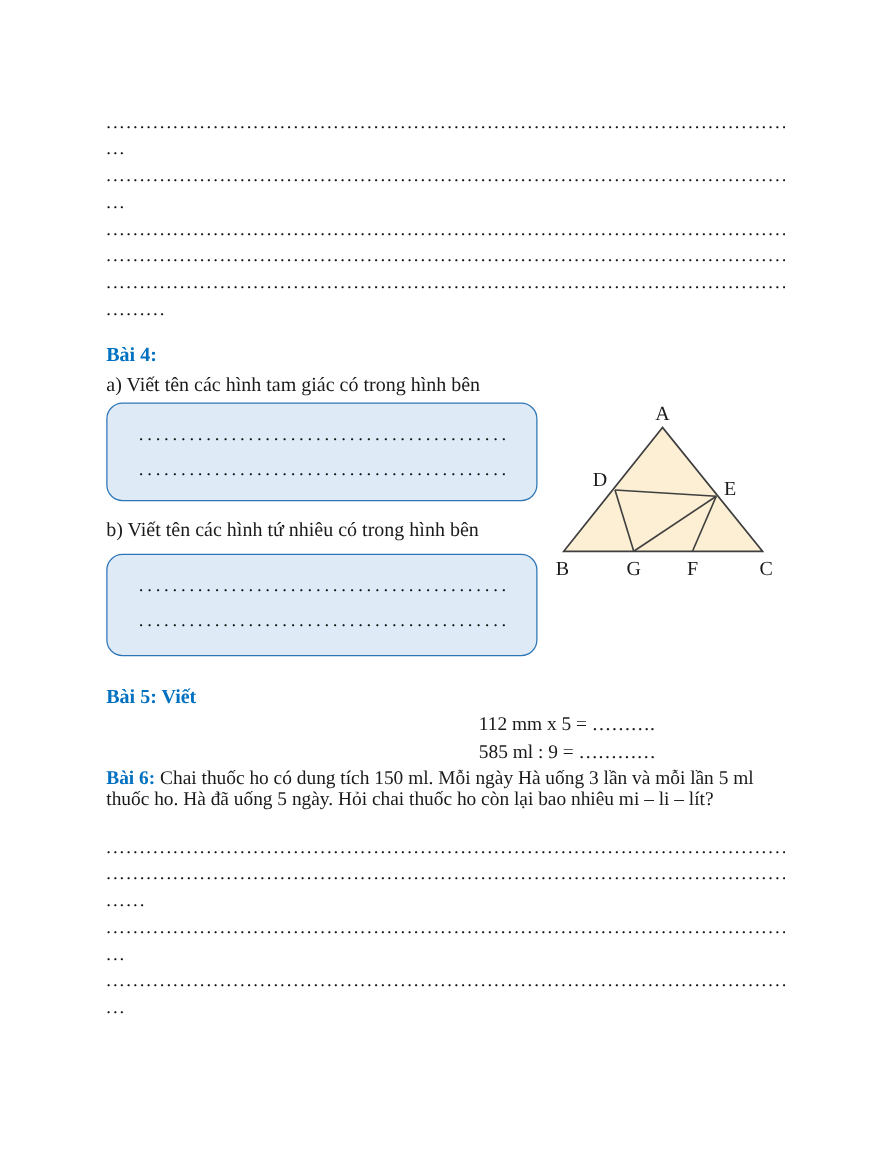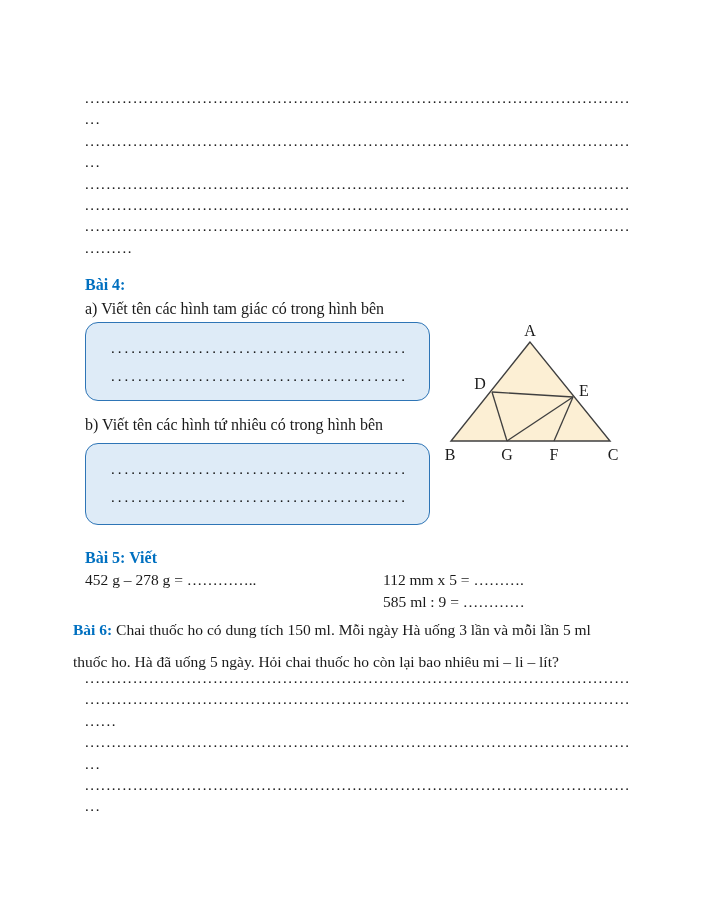--- a/index.html
+++ b/index.html
@@ -25,21 +25,21 @@
     background:#DEEBF7;border:1.5px solid #2E75B6;border-radius:13px;
     padding:11px 0 0 25px;
   }
   .answer-box .dotrow{width:296px;letter-spacing:3px;line-height:28px;height:28px;}
   .figure{position:absolute;left:437px;top:314px;width:192px;height:152px;}
   .figure text{font-family:"Liberation Serif", serif;font-size:16px;fill:#1a1a1a;}
   .eqrow{position:absolute;left:85px;width:543px;font-size:15.5px;height:22px;}
   .eqrow .right-col{position:absolute;left:298px;top:0;white-space:nowrap;text-align:right;}
   .eqrow .left-col{position:absolute;left:0;top:0;white-space:nowrap;}
   .para{
-    position:absolute;left:73px;width:547px;font-size:15.5px;line-height:32px;
+    position:absolute;left:85px;width:547px;font-size:15.5px;line-height:17px;
     color:#1a1a1a;
   }
   .inline-label{font-weight:bold;color:#0070C0;}
 </style>
 </head>
 <body>
 
 <div class="dots-block" style="top:88px">
   <div class="dotrow">........................................................................................................................</div>
   <div class="dotrow">...</div>
@@ -77,21 +77,20 @@
   <text x="147" y="82" text-anchor="middle">E</text>
   <text x="13" y="146" text-anchor="middle">B</text>
   <text x="70" y="146" text-anchor="middle">G</text>
   <text x="117" y="146" text-anchor="middle">F</text>
   <text x="176" y="146" text-anchor="middle">C</text>
 </svg>
 
 <div class="heading" style="top:549px">Bài 5: Viết</div>
 
 <div class="eqrow" style="top:571px">
-  <span class="left-col">452 g – 278 g = …………..</span>
   <span class="right-col">112 mm x 5 = ……….</span>
 </div>
 <div class="eqrow" style="top:593px">
   <span class="right-col">585 ml : 9 = …………</span>
 </div>
 
 <div class="para" style="top:614px">
   <span class="inline-label">Bài 6:</span>
   <span>Chai thuốc ho có dung tích 150 ml. Mỗi ngày Hà uống 3 lần và mỗi lần 5 ml thuốc ho. Hà đã uống 5 ngày. Hỏi chai thuốc ho còn lại bao nhiêu mi – li – lít?</span>
 </div>

